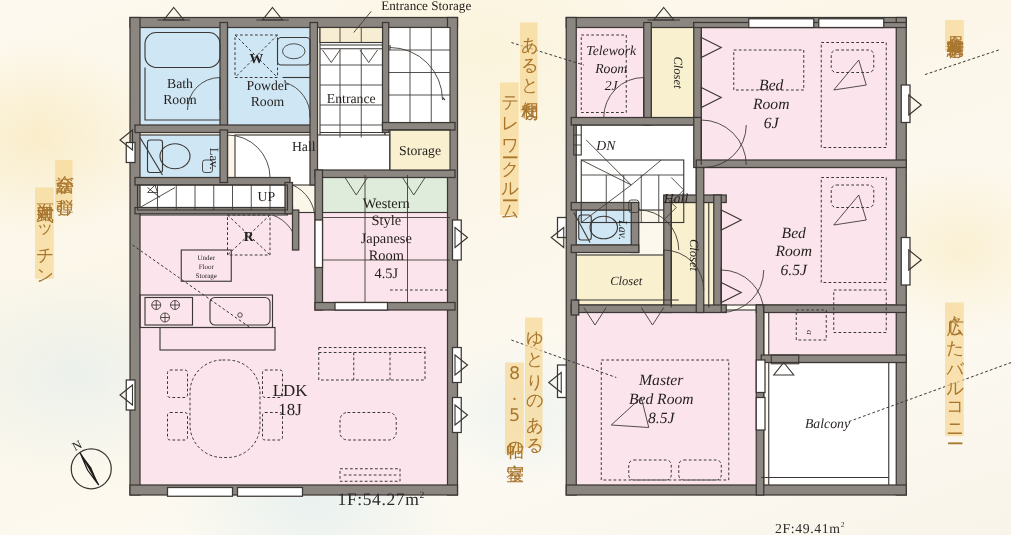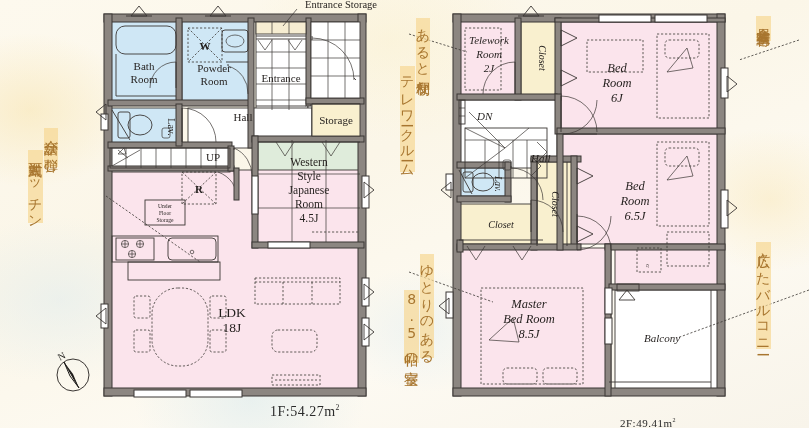--- a/index.html
+++ b/index.html
@@ -515,20 +515,20 @@
 
   <div style="position:absolute;left:48px;top:348px;">
     <svg width="50" height="50" viewBox="0 0 50 50">
       <circle cx="25" cy="27" r="16" fill="none" stroke="#3b3734" stroke-width="1"></circle>
       <path d="M16,14 L31,40 L25,26 Z" fill="#1d1b19"></path>
       <path d="M16,14 L31,40 L22,28 Z" fill="none" stroke="#1d1b19" stroke-width="1"></path>
       <text x="12" y="13" font-family="Liberation Serif, serif" font-size="10" fill="#1d1b19" transform="rotate(-28 12 13)">N</text>
     </svg>
   </div>
 
-  <div class="areaTxt" style="left:270px;top:403px;font-size:14px;">
+  <div class="areaTxt" style="left:270px;top:391px;font-size:14px;">
     <span>1F:54.27</span><span>m</span><sup>2</sup>
   </div>
   <div class="areaTxt" style="left:620px;top:417px;font-size:11px;">
     <span>2F:49.41</span><span>m</span><sup>2</sup>
   </div>
 
 </div>
 
 </body></html>

